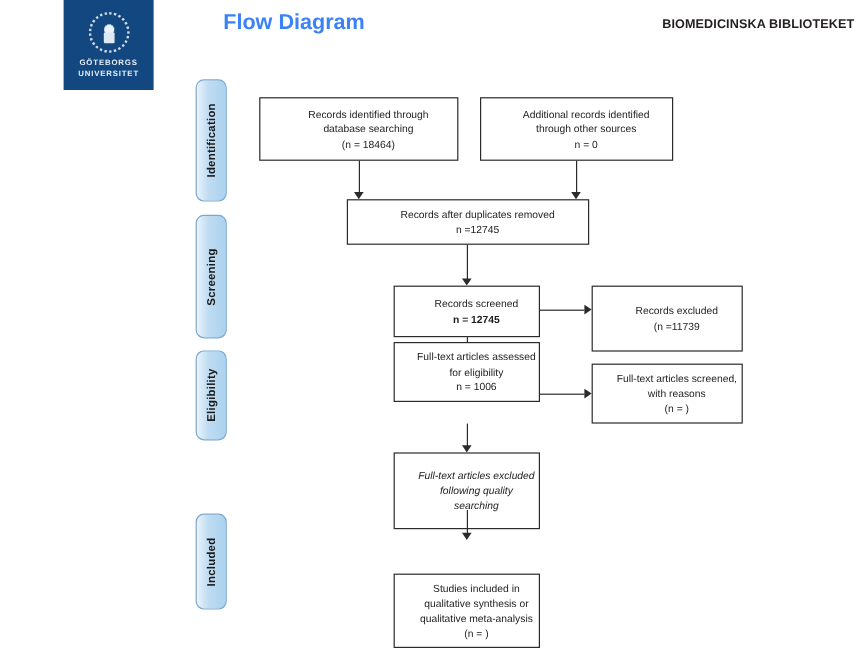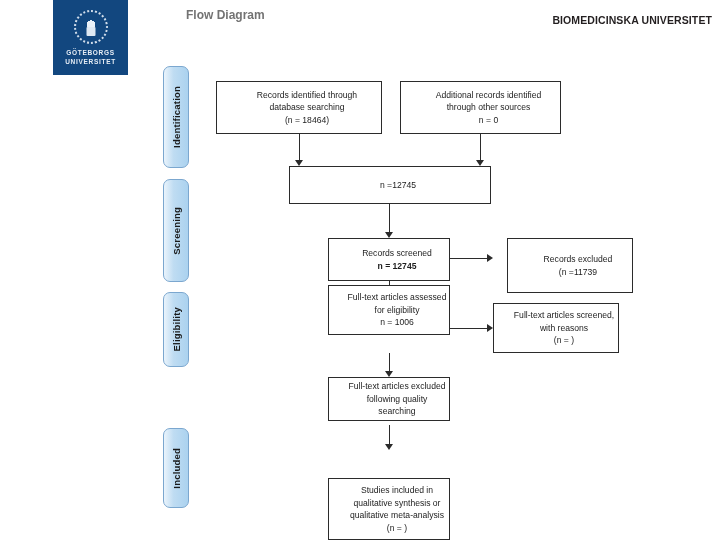--- a/index.html
+++ b/index.html
@@ -67,23 +67,23 @@
     font-weight: bold;
     color: #231f20;
     letter-spacing: 0.1px;
     white-space: nowrap;
   }
 
   #diagram-title {
     position: absolute;
     left: 186px;
     top: 8px;
-    font-size: 12px;
-    font-weight: bold;
-    color: #737373;
+    font-size: 18px;
+    font-weight: bold;
+    color: #3b82f6;
   }
 
   
   .stage {
     position: absolute;
     left: 163px;
     width: 24px;
     border: 1px solid #7ba7cf;
     border-radius: 7px;
     background: linear-gradient(to right, #eaf4fc 0%, #bfdcf2 40%, #abd2ef 100%);
@@ -148,21 +148,21 @@
 </style>
 </head>
 <body>
 
 <div id="logo">
   <div class="crest"></div>
   <div class="wordmark">GÖTEBORGS</div>
   <div class="wordmark">UNIVERSITET</div>
 </div>
 
-<div id="library-label">BIOMEDICINSKA UNIVERSITET</div>
+<div id="library-label">BIOMEDICINSKA BIBLIOTEKET</div>
 <div id="diagram-title">Flow Diagram</div>
 
 <div class="stage" style="top:66px; height:100px;">
   <span class="stage-label">Identification</span>
 </div>
 <div class="stage" style="top:179px; height:101px;">
   <span class="stage-label">Screening</span>
 </div>
 <div class="stage" style="top:292px; height:73px;">
   <span class="stage-label">Eligibility</span>
@@ -183,32 +183,33 @@
   <span class="ln">n = 0</span>
 </div>
 
 <div class="vline" style="left:299px; top:134px; height:28px;"></div>
 <div class="arrow-down" style="left:295px; top:160px;"></div>
 
 <div class="vline" style="left:480px; top:134px; height:28px;"></div>
 <div class="arrow-down" style="left:476px; top:160px;"></div>
 
 <div class="node" style="left:289px; top:166px; width:202px; height:38px;">
+  <span class="ln">Records after duplicates removed</span>
   <span class="ln">n =12745</span>
 </div>
 
 <div class="vline" style="left:389px; top:204px; height:30px;"></div>
 <div class="arrow-down" style="left:385px; top:232px;"></div>
 
 <div class="node" style="left:328px; top:238px; width:122px; height:43px;">
   <span class="ln">Records screened</span>
   <span class="ln b">n =  12745</span>
 </div>
 
-<div class="node" style="left:493px; top:238px; width:126px; height:55px;margin-left:14px;">
+<div class="node" style="left:493px; top:238px; width:126px; height:55px;">
   <span class="ln">Records excluded</span>
   <span class="ln">(n =11739</span>
 </div>
 
 <div class="hline" style="left:450px; top:258px; width:37px;"></div>
 <div class="arrow-right" style="left:487px; top:254px;"></div>
 
 <div class="vline" style="left:389px; top:281px; height:17px;"></div>
 <div class="arrow-down" style="left:385px; top:296px;"></div>
 
@@ -223,21 +224,21 @@
   <span class="ln">with reasons</span>
   <span class="ln">(n =   )</span>
 </div>
 
 <div class="hline" style="left:450px; top:328px; width:37px;"></div>
 <div class="arrow-right" style="left:487px; top:324px;"></div>
 
 <div class="vline" style="left:389px; top:353px; height:20px;"></div>
 <div class="arrow-down" style="left:385px; top:371px;"></div>
 
-<div class="node" style="left:328px; top:377px; width:122px; height:44px;">
+<div class="node" style="left:328px; top:377px; width:122px; height:64px;font-style:italic;">
   <span class="ln">Full-text articles excluded</span>
   <span class="ln">following quality</span>
   <span class="ln">searching</span>
 </div>
 
 <div class="vline" style="left:389px; top:425px; height:21px;"></div>
 <div class="arrow-down" style="left:385px; top:444px;"></div>
 
 <div class="node" style="left:328px; top:450px; width:122px; height:62px;margin-top:28px;">
   <span class="ln">Studies included in</span>

